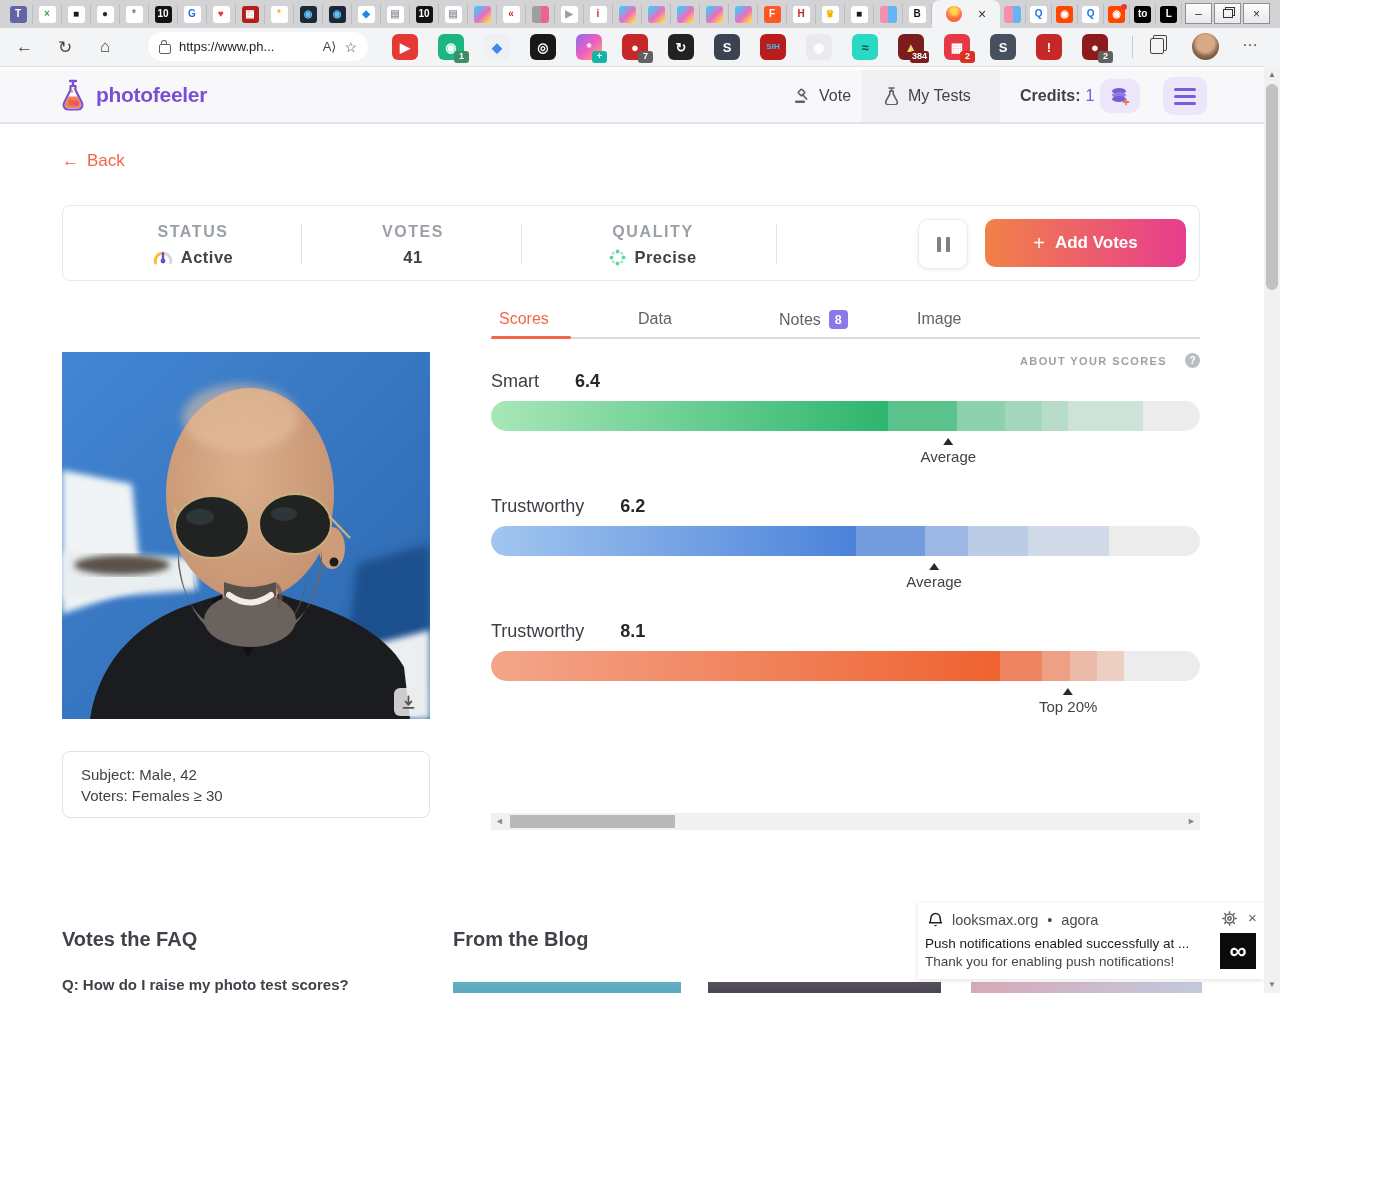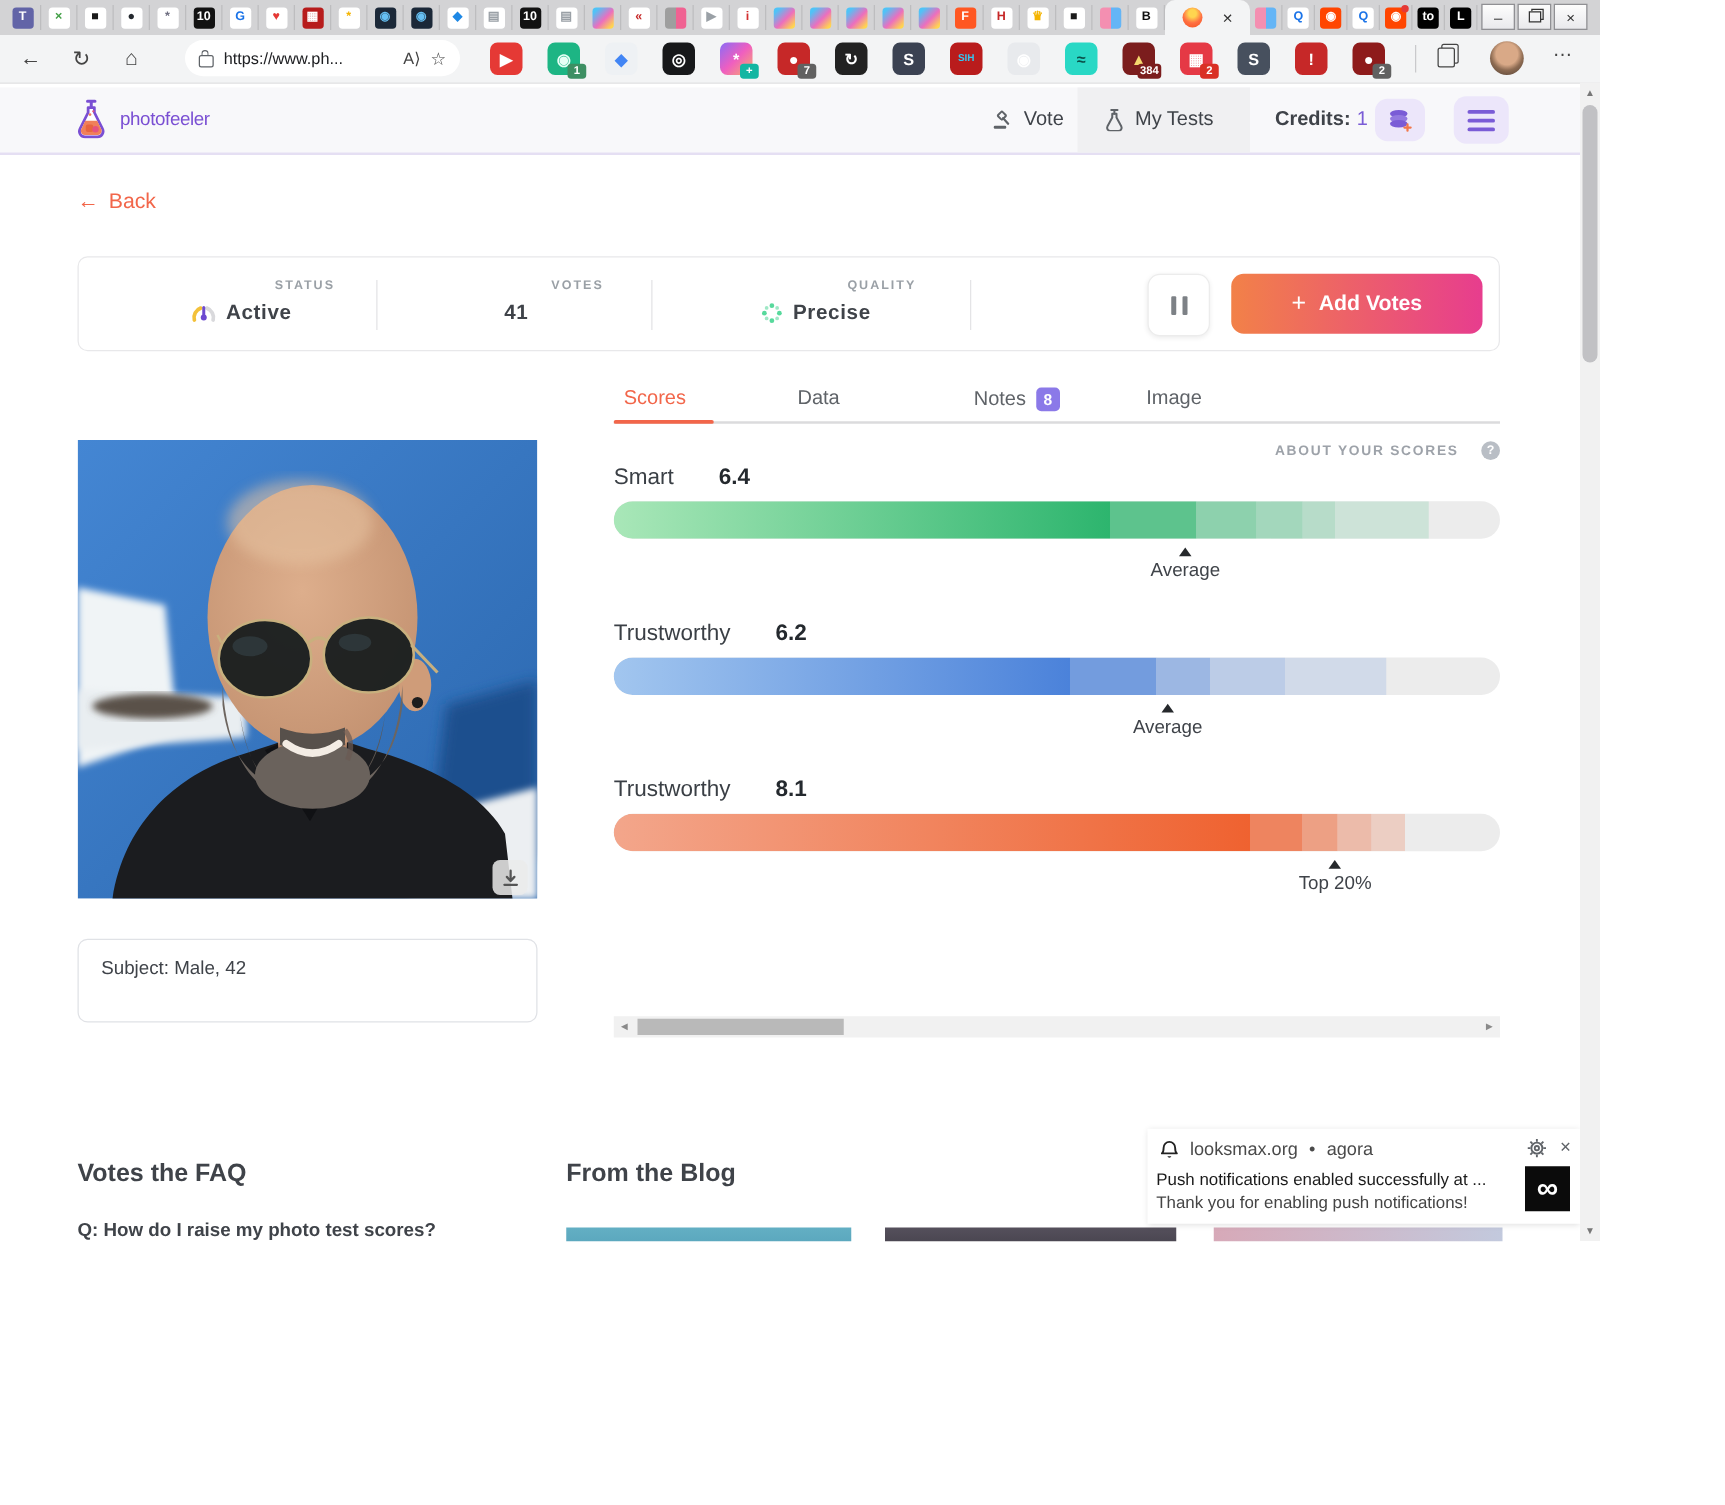--- a/index.html
+++ b/index.html
@@ -47,39 +47,39 @@
   .tb-divider{position:absolute;left:1132px;top:8px;width:1px;height:22px;background:#c9c9cc;}
   .copy-icon{position:absolute;left:1150px;top:10px;width:12px;height:14px;border:1.6px solid #444;border-radius:2px;
              background:#f3f4f5;box-shadow:3px -3px 0 -1px #f3f4f5,3px -3px 0 0 #444;}
   .avatar{position:absolute;left:1192px;top:5px;width:27px;height:27px;border-radius:50%;
           background:radial-gradient(circle at 50% 38%,#d9a987 0 40%,#8d6b52 60%,#4a3a30 100%);}
   .more-dots{position:absolute;left:1242px;top:4px;font-size:16px;color:#444;letter-spacing:1px;}
 
   
   .site-header{position:absolute;left:0;top:70px;width:1264px;height:52px;background:#f8f8fa;border-bottom:2px solid #e5dff3;}
   .brand{position:absolute;left:60px;top:9px;display:flex;align-items:center;gap:10px;}
-  .brand-text{font-size:15px;font-weight:normal;color:#7a4fd3;letter-spacing:-0.3px;}
+  .brand-text{font-size:21px;font-weight:bold;color:#7a4fd3;letter-spacing:-0.3px;}
   .hnav{position:absolute;top:0;height:52px;display:flex;align-items:center;gap:9px;font-size:16px;color:#3f4349;}
   .hnav svg{flex:0 0 auto;}
   .mytests-bg{position:absolute;left:862px;top:0;width:138px;height:52px;background:#f0f0f2;}
   .credits{position:absolute;left:1020px;top:0;height:52px;display:flex;align-items:center;gap:5px;font-size:16px;}
   .credits b{color:#3f4349;text-align:right;}
   .credits .num{color:#7a5cd6;}
   .coin-btn{position:absolute;left:1100px;top:9px;width:40px;height:34px;background:#ece6fa;border-radius:10px;
             display:flex;align-items:center;justify-content:center;}
   .hamburger{position:absolute;left:1163px;top:7px;width:44px;height:38px;background:#ece6fa;border-radius:10px;
              display:flex;flex-direction:column;align-items:center;justify-content:center;gap:4px;}
   .hamburger i{display:block;width:22px;height:3px;background:#7a5cd6;border-radius:2px;}
 
   
   .back-link{position:absolute;left:62px;top:151px;color:#f2664a;font-size:17px;display:flex;gap:8px;align-items:center;}
   .status-card{position:absolute;left:62px;top:205px;width:1138px;height:76px;background:#fff;
                border:1px solid #e8e8ea;border-radius:8px;box-sizing:border-box;}
   .sc-col{position:absolute;text-align:center;}
-  .sc-label{font-size:10px;letter-spacing:1.6px;color:#9aa0a6;font-weight:bold;text-align:right;}
+  .sc-label{font-size:16px;letter-spacing:1.6px;color:#9aa0a6;font-weight:bold;}
   .sc-value{margin-top:7px;font-size:16.5px;font-weight:bold;color:#3f4349;display:flex;align-items:center;justify-content:center;gap:8px;letter-spacing:0.5px;}
   .sc-div{position:absolute;top:18px;width:1px;height:40px;background:#e4e4e6;}
   .pause-btn{position:absolute;left:855px;top:13px;width:48px;height:48px;background:#fff;border:1px solid #ececec;
              border-radius:10px;box-shadow:0 1px 4px rgba(0,0,0,.08);display:flex;align-items:center;justify-content:center;gap:5px;}
   .pause-btn i{display:block;width:4px;height:15px;background:#7d8186;border-radius:1px;}
   .addvotes-btn{position:absolute;left:922px;top:13px;width:201px;height:48px;border-radius:10px;
                 background:linear-gradient(90deg,#f28148,#e73d8e);color:#fff;font-size:17px;font-weight:bold;
                 display:flex;align-items:center;justify-content:center;gap:10px;}
   .addvotes-btn .plus{font-size:20px;font-weight:normal;}
 
@@ -516,20 +516,21 @@
       <span class="dl-btn" style="position:absolute;left:332px;top:336px;left:332px;">
         <svg width="15" height="15" viewBox="0 0 15 15">
           <path d="M7.5 1.5 V9 M4.5 6.5 L7.5 9.8 L10.5 6.5" stroke="#555" stroke-width="1.8" fill="none" stroke-linecap="round" stroke-linejoin="round"></path>
           <path d="M2.5 12.8 H12.5" stroke="#555" stroke-width="1.8" stroke-linecap="round"></path>
         </svg>
       </span>
     </div>
 
     <div class="subject-box">
       <div>Subject: Male, 42</div>
+      <div>Voters: Females ≥ 30</div>
     </div>
 
     <div class="tab-underline"></div>
     <span class="rtab active" style="left:499px;">Scores</span>
     <div class="scores-underline"></div>
     <span class="rtab" style="left:638px;">Data</span>
     <span class="rtab" style="left:779px;">
       <span>Notes</span>
       <span class="notes-badge">8</span>
     </span>

